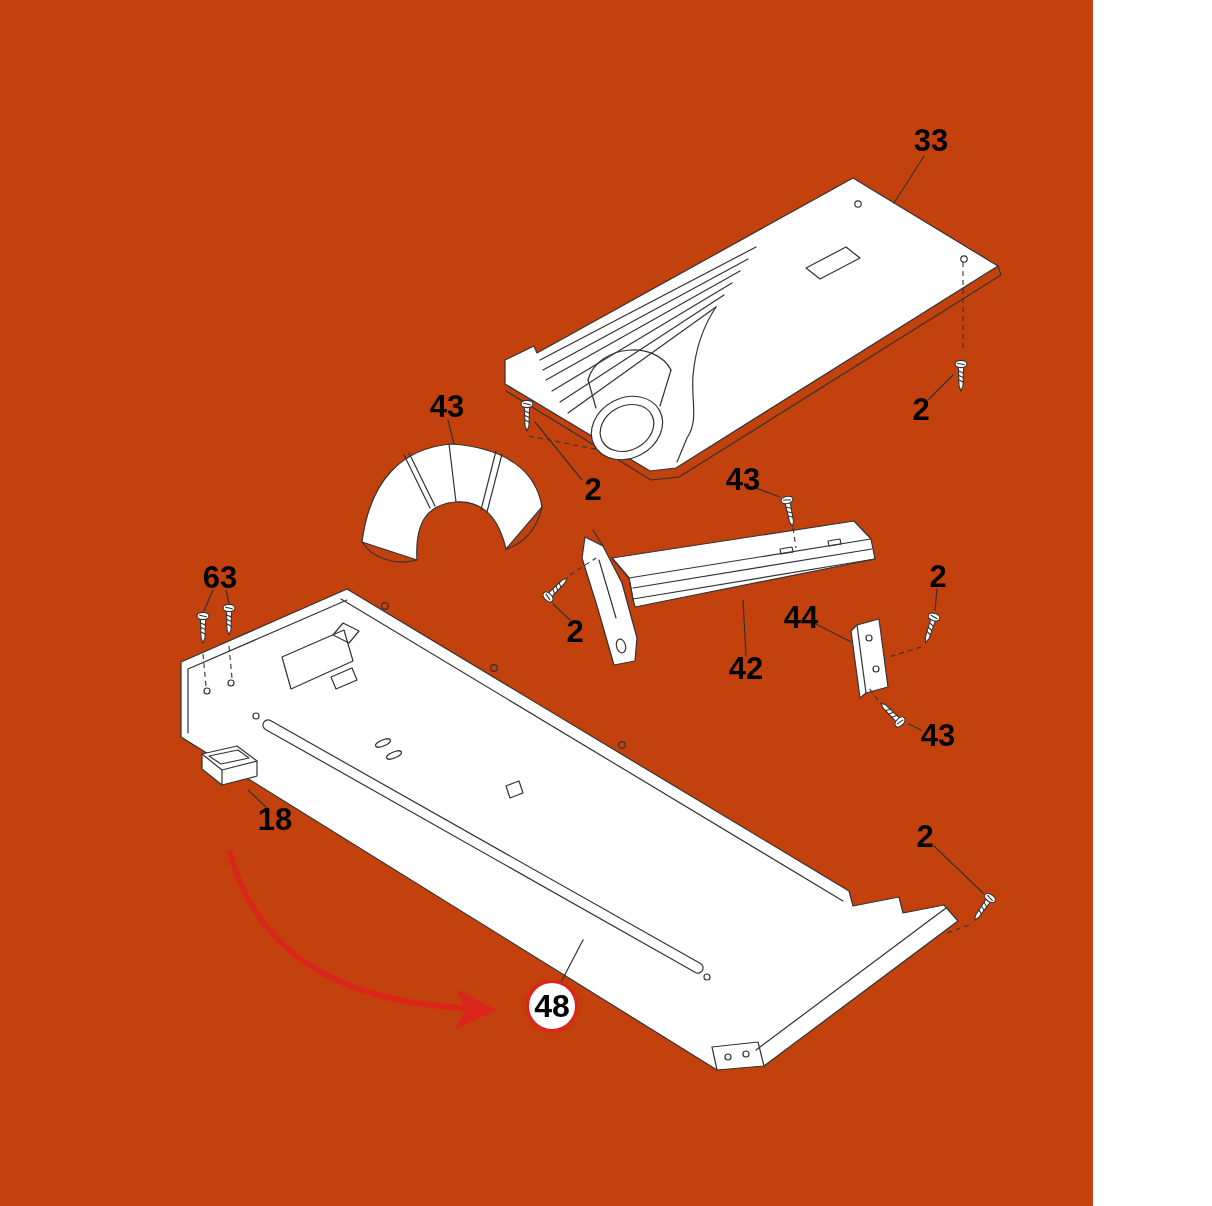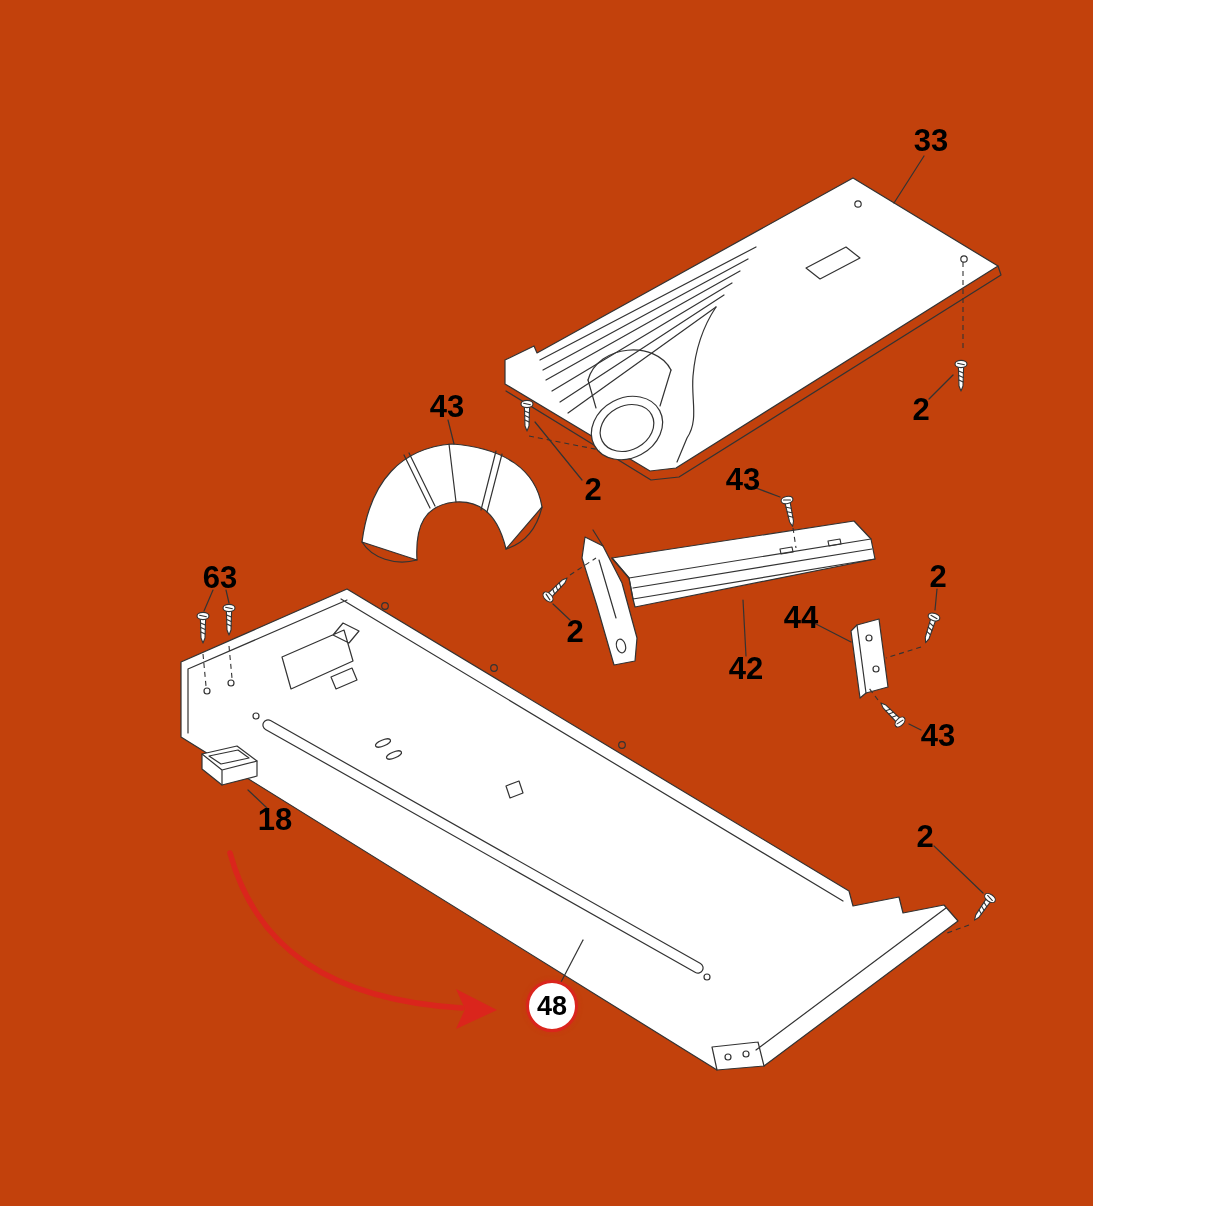--- a/index.html
+++ b/index.html
@@ -4,21 +4,21 @@
 <style>
   html,body{margin:0;padding:0;background:#ffffff}
   .canvas{position:relative;width:1093px;height:1206px;background:#c2410c;
           font-family:"Liberation Sans",sans-serif;overflow:hidden}
   .art{position:absolute;left:0;top:0}
   .callout{position:absolute;transform:translate(-50%,-50%);
            font-weight:bold;font-size:31px;color:#000;line-height:1;
            white-space:nowrap;cursor:pointer}
   .circled{width:46px;height:46px;border:3.5px solid #da251c;border-radius:50%;
            background:#fff;display:flex;align-items:center;justify-content:center;
-           font-size:27px;box-shadow:0 0 5px rgba(218,37,28,.45)}
+           font-size:32px;box-shadow:0 0 5px rgba(218,37,28,.45)}
 </style>
 </head>
 <body>
 
 <div class="canvas">
 
   <svg class="art" width="1212" height="1206" viewBox="0 0 1212 1206">
 
     <defs>
       <g id="screw" stroke="#333" stroke-width="1.1" fill="none" stroke-linecap="round" stroke-linejoin="round">

